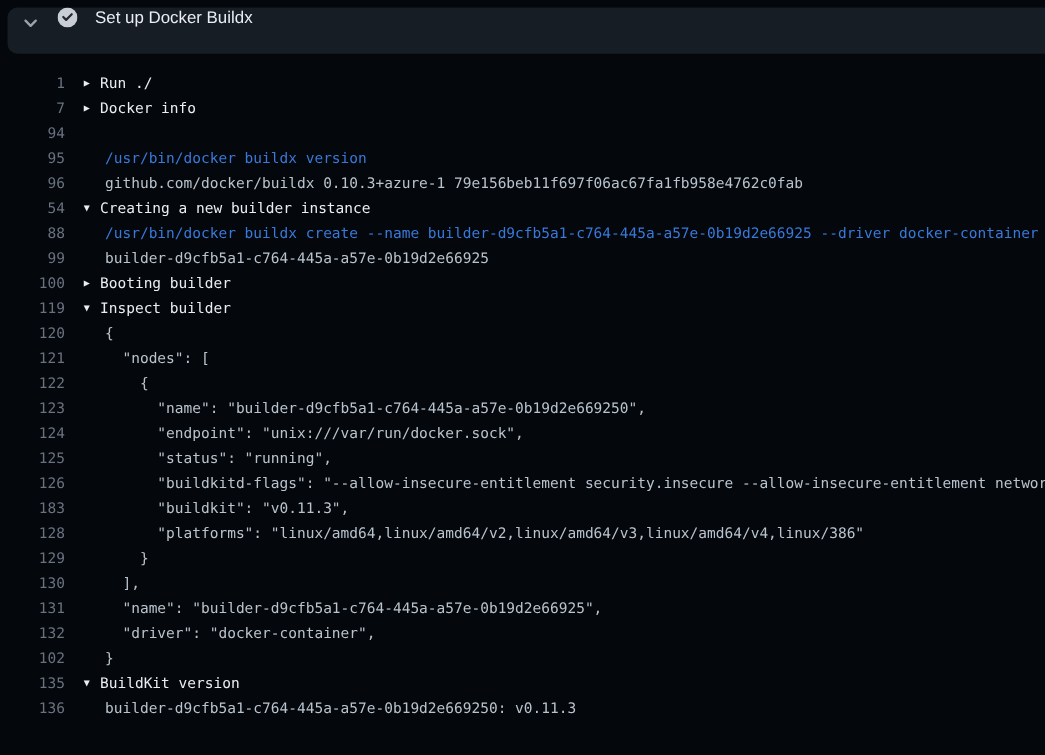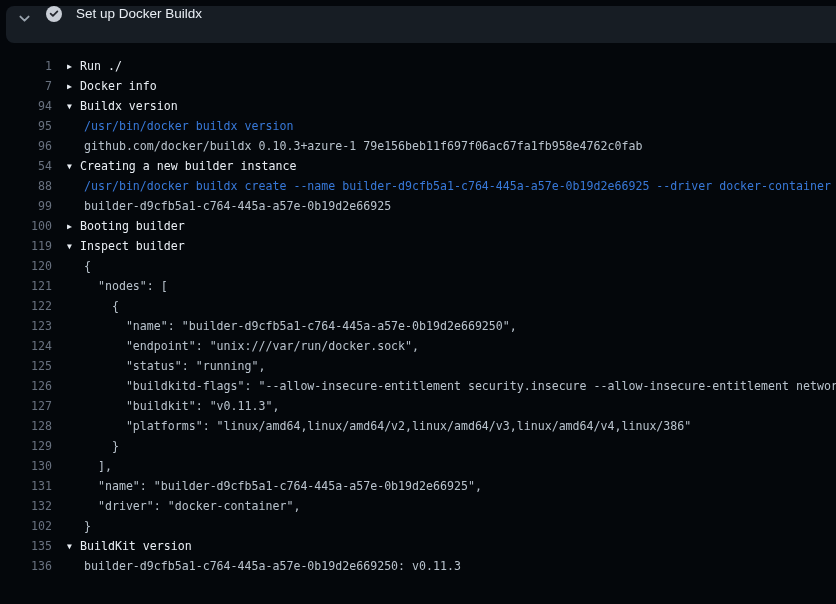--- a/index.html
+++ b/index.html
@@ -85,21 +85,20 @@
     <div class="line group">
     <span class="ln">1</span>
     <span class="body"><span class="arr">▶</span><span>Run ./</span></span>
   </div>
     <div class="line group">
     <span class="ln">7</span>
     <span class="body"><span class="arr">▶</span><span>Docker info</span></span>
   </div>
     <div class="line group">
     <span class="ln">94</span>
-    <span class="body"><span class="arr">▼</span><span>Buildx version</span></span>
   </div>
     <div class="line cmd">
     <span class="ln">95</span>
     <span class="body">/usr/bin/docker buildx version</span>
   </div>
     <div class="line out">
     <span class="ln">96</span>
     <span class="body">github.com/docker/buildx 0.10.3+azure-1 79e156beb11f697f06ac67fa1fb958e4762c0fab</span>
   </div>
     <div class="line group">
@@ -144,21 +143,21 @@
   </div>
     <div class="line out">
     <span class="ln">125</span>
     <span class="body">      "status": "running",</span>
   </div>
     <div class="line out">
     <span class="ln">126</span>
     <span class="body">      "buildkitd-flags": "--allow-insecure-entitlement security.insecure --allow-insecure-entitlement network.host",</span>
   </div>
     <div class="line out">
-    <span class="ln">127</span>
+    <span class="ln">183</span>
     <span class="body">      "buildkit": "v0.11.3",</span>
   </div>
     <div class="line out">
     <span class="ln">128</span>
     <span class="body">      "platforms": "linux/amd64,linux/amd64/v2,linux/amd64/v3,linux/amd64/v4,linux/386"</span>
   </div>
     <div class="line out">
     <span class="ln">129</span>
     <span class="body">    }</span>
   </div>

